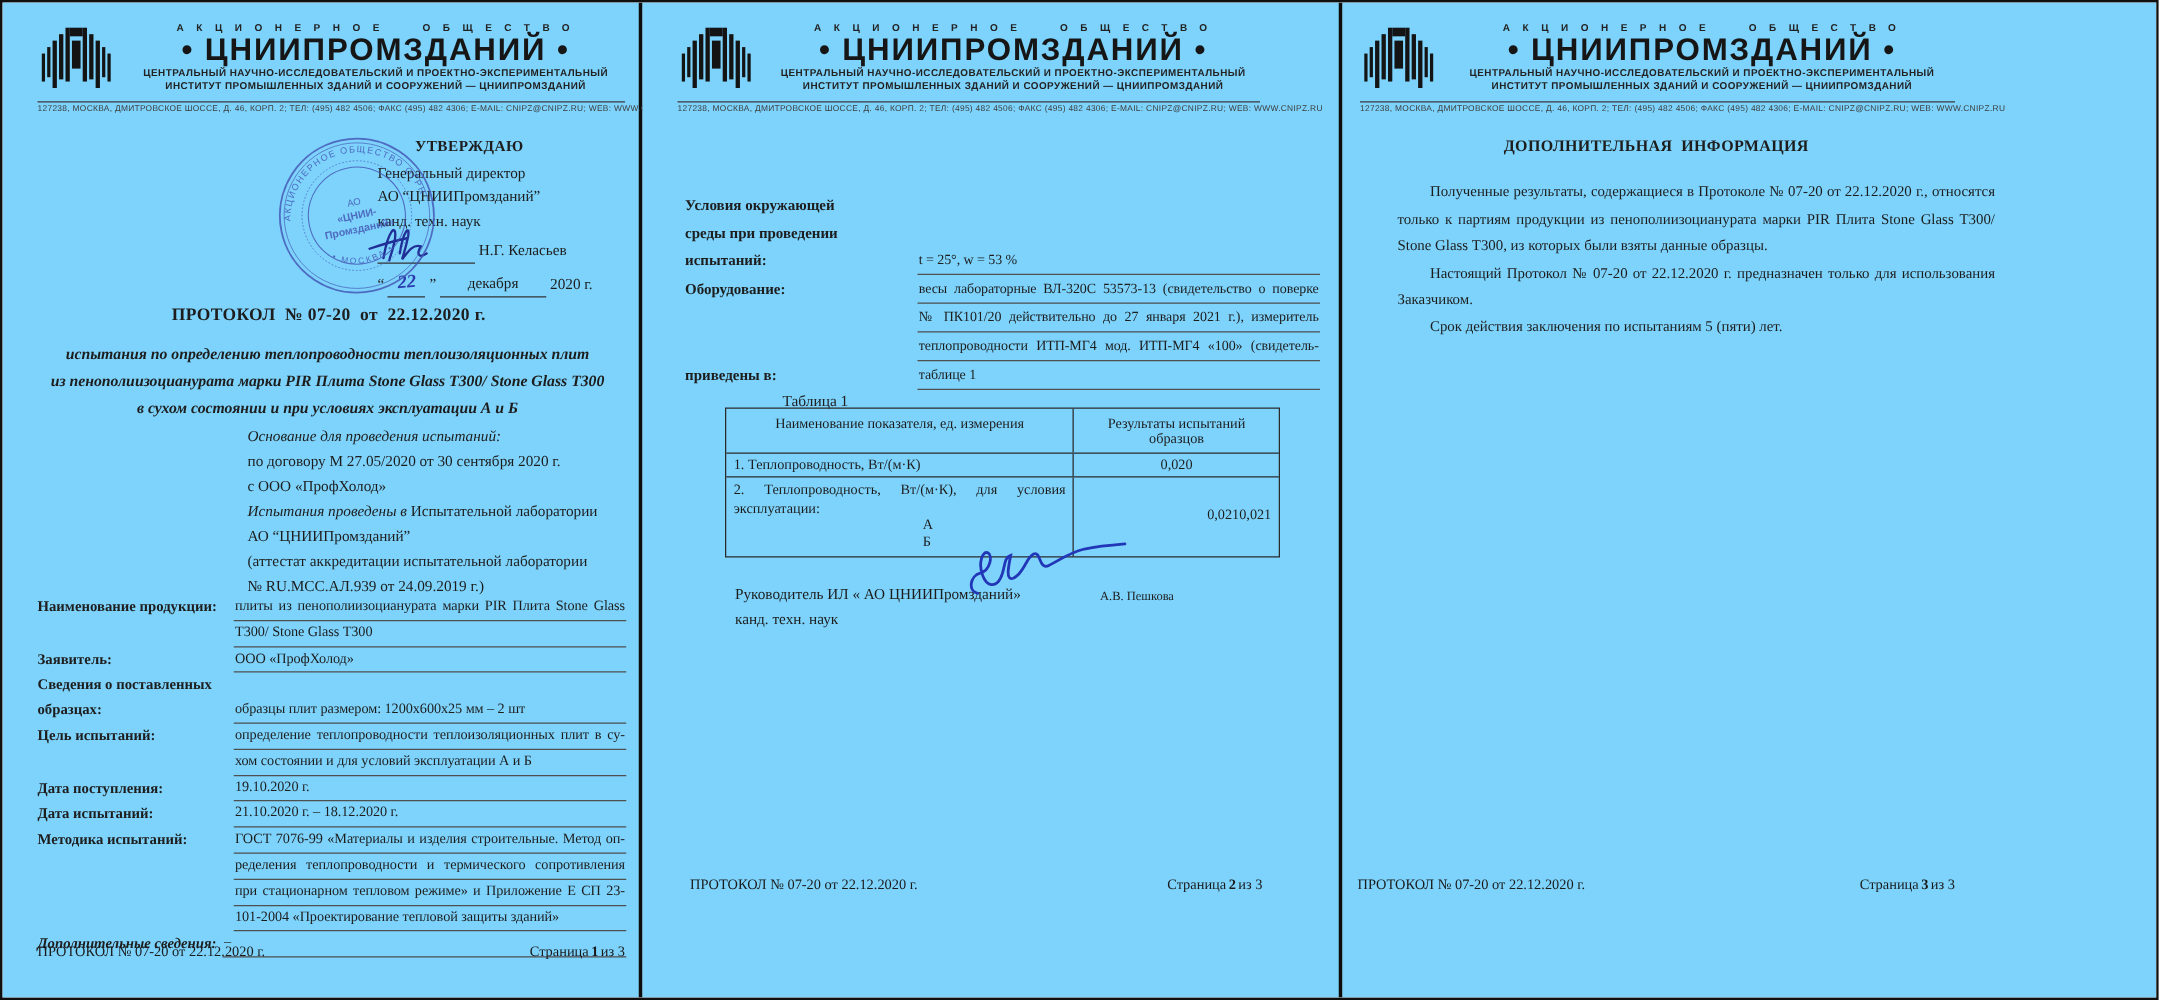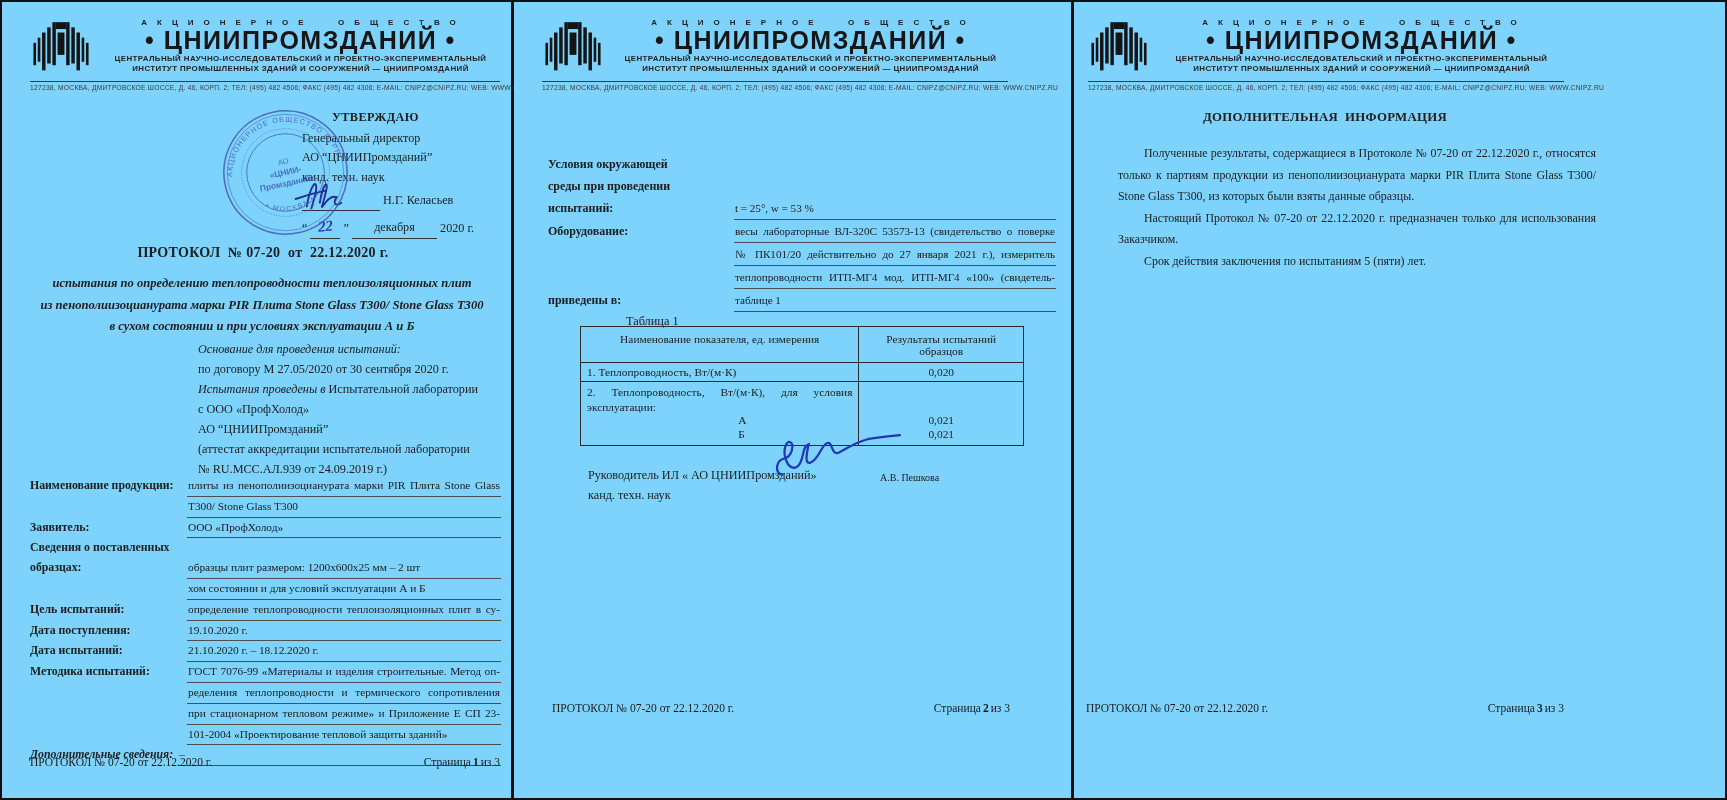--- a/index.html
+++ b/index.html
@@ -71,21 +71,21 @@
   .tr { display:flex; border-bottom:1px solid #2a2a2a; }
   .tr:last-child { border-bottom:none; }
   .tc { padding:3px 6px; }
   .c1 { width:63%; border-right:1px solid #2a2a2a; }
   .c2 { flex:1; }
   .thead .tc { text-align:center; padding:6px 4px 5px; }
   .r1 .c2, .vcell { text-align:center; }
   .r2 .c1 { padding-bottom:4px; }
   .r2 .c1 .dline { line-height:14.5px; }
   .r2 .c1 .ab { line-height:13.5px; padding-left:57%; }
-  .r2 .c2 { display:flex; flex-direction:column; justify-content:flex-end; align-items:center; line-height:13.5px; padding-bottom:4px; }
+  .r2 .c2 { display:flex; flex-direction:row; justify-content:flex-end; align-items:center; line-height:13.5px; padding-bottom:4px; }
   .p2sign { position:absolute; left:74px; top:464px; font-size:12.2px; line-height:19.5px; }
   .p2name { position:absolute; left:366px; top:470px; font-size:10px; }
   .sig2 { position:absolute; left:258px; top:428px; width:132px; height:56px; }
 
   
   .p3title { position:absolute; left:12px; top:108px; width:478px; text-align:center; font-weight:bold; font-size:12.8px; letter-spacing:0.3px; white-space:pre; }
   .p3body { position:absolute; left:12px; top:141px; width:478px; font-size:11.9px; line-height:21.5px; text-align:justify;margin-left:32px; }
   .p3body p { text-indent:26px; }
 </style>
 </head>
@@ -169,22 +169,22 @@
 
     <div class="subject">
       <div>испытания по определению теплопроводности теплоизоляционных плит</div>
       <div>из пенополиизоцианурата марки PIR Плита Stone Glass Т300/ Stone Glass Т300</div>
       <div>в сухом состоянии и при условиях эксплуатации А и Б</div>
     </div>
 
     <div class="basis">
       <div class="it">Основание для проведения испытаний:</div>
       <div>по договору М 27.05/2020 от 30 сентября 2020 г.</div>
+      <div>с ООО «ПрофХолод»</div>
       <div><span class="it">Испытания проведены в</span> <span>Испытательной лаборатории</span></div>
-      <div>с ООО «ПрофХолод»</div>
       <div>АО “ЦНИИПромзданий”</div>
       <div>(аттестат аккредитации испытательной лаборатории</div>
       <div>№ RU.МСС.АЛ.939 от 24.09.2019 г.)</div>
     </div>
 
     <div class="fields">
       <div class="frow">
           <span class="lbl">Наименование продукции:</span>
           <span class="val jl">плиты из пенополиизоцианурата марки PIR Плита Stone Glass</span>
         </div>
@@ -198,26 +198,26 @@
         </div>
       <div class="frow">
           <span class="lbl">Сведения о поставленных</span>
           <span class="val nb"></span>
         </div>
       <div class="frow">
           <span class="lbl">образцах:</span>
           <span class="val">образцы плит размером: 1200х600х25 мм – 2 шт</span>
         </div>
       <div class="frow">
-          <span class="lbl"></span>
-          <span class="val">хом состоянии и для условий эксплуатации А и Б</span>
-        </div>
-      <div class="frow">
           <span class="lbl">Цель испытаний:</span>
           <span class="val jl">определение теплопроводности теплоизоляционных плит в су-</span>
+        </div>
+      <div class="frow">
+          <span class="lbl"></span>
+          <span class="val">хом состоянии и для условий эксплуатации А и Б</span>
         </div>
       <div class="frow">
           <span class="lbl">Дата поступления:</span>
           <span class="val">19.10.2020 г.</span>
         </div>
       <div class="frow">
           <span class="lbl">Дата испытаний:</span>
           <span class="val">21.10.2020 г. – 18.12.2020 г.</span>
         </div>
       <div class="frow">

